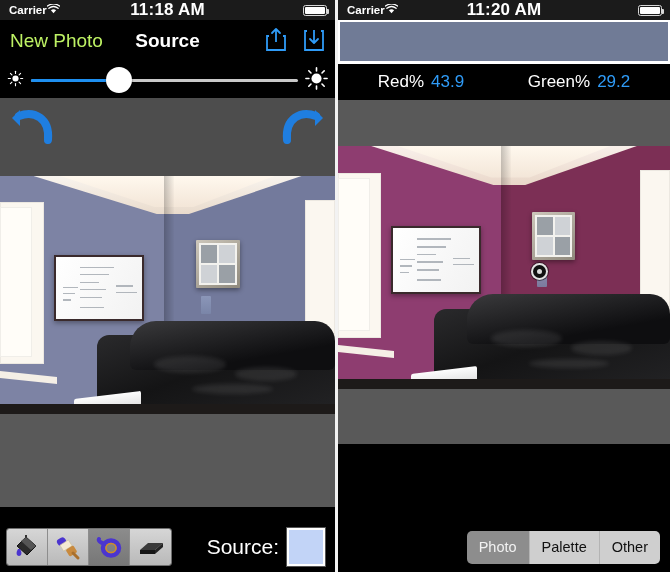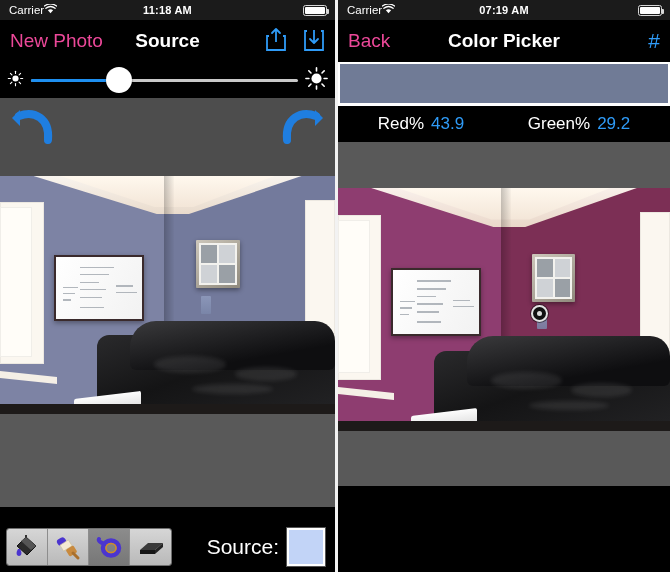--- a/index.html
+++ b/index.html
@@ -20,45 +20,45 @@
 
   
   .statusbar {
     height: 20px;
     background: #1b1b1b;
     color: #fff;
     display: flex; align-items: center;
     font-size: 11.5px;
     position: relative;
   }
-  .sb-left { display: flex; align-items: center; padding-left: 9px; }
+  .sb-left { display: flex; align-items: center; padding-left: 9px; font-weight: bold; }
   .wifi { display: block; }
   .sb-time {
     position: absolute; left: 0; right: 0; text-align: center;
-    font-weight: bold; font-size: 11px; letter-spacing: .2px;
+    font-weight: bold; font-size: 17px; letter-spacing: .2px;
   }
   .sb-right { margin-left: auto; padding-right: 8px; display: flex; align-items: center; }
   .battery {
     width: 24px; height: 11px;
     border: 1px solid #d8d8d8; border-radius: 2.5px;
     padding: 1px; position: relative;
   }
   .battery::after {
     content: ""; position: absolute; right: -3px; top: 3px;
     width: 2px; height: 5px; background: #d8d8d8; border-radius: 0 1px 1px 0;
   }
   .battery > i { display: block; height: 100%; background: #fff; border-radius: 1px; }
 
   
   .navbar {
     height: 42px; background: #000; color: #fff;
     display: flex; align-items: center;
     position: relative; padding: 0 10px;
   }
-  .nav-left { font-size: 19px; color: #ec4899; white-space: nowrap; }
+  .nav-left { font-size: 19px; color: #bef264; white-space: nowrap; }
   .nav-title {
     position: absolute; left: 0; right: 0; text-align: center;
     font-size: 19px; font-weight: bold; pointer-events: none;
   }
   .nav-right { margin-left: auto; display: flex; align-items: center; gap: 16px; z-index: 2; }
   .nav-hash { font-size: 21px; color: #2f9bf7; font-weight: 500; }
 
   
   .slider-row {
     height: 36px; background: #000;
@@ -455,35 +455,28 @@
       <div class="sb-left">
         <span>Carrier</span>
         <span class="wifi">
           <svg width="13" height="10" viewBox="0 0 13 10">
             <path d="M6.5 9.2 L3.9 6.2 a4.2 4.2 0 0 1 5.2 0 Z" fill="#fff"></path>
             <path d="M1.9 4.3 a7.4 7.4 0 0 1 9.2 0" stroke="#fff" stroke-width="1.3" fill="none" stroke-linecap="round"></path>
             <path d="M0.3 2.1 a10.3 10.3 0 0 1 12.4 0" stroke="#fff" stroke-width="1.3" fill="none" stroke-linecap="round"></path>
           </svg>
         </span>
       </div>
-      <div class="sb-time">07:19 AM</div>
+      <div class="sb-time">11:20 AM</div>
       <div class="sb-right">
         <span class="battery">
             <i></i>
           </span>
       </div>
     </div>
 
-    <div class="navbar">
-      <span class="nav-left">Back</span>
-      <span class="nav-title">Color Picker</span>
-      <span class="nav-right">
-        <span class="nav-hash">#</span>
-      </span>
-    </div>
 
     <div class="swatch-wrap">
       <div class="swatch-big" style="background: rgb(112, 123, 150);"></div>
     </div>
 
     <div class="rgb-bar">
       <span class="rgb-item">
         <span>Red%</span>
         <span class="rgb-val">43.9</span>
       </span>
@@ -537,16 +530,21 @@
         <div class="laptop"></div>
         <div class="floor"></div>
         <div class="picker"></div>
       </div>
     </div>
 
     <div class="filler-gray" style="height:55px"></div>
     <div class="filler-black" style="height:30px"></div>
 
     <div class="source-bar">
+      <div class="segmented">
+        <span class="seg selected">Photo</span>
+        <span class="seg">Palette</span>
+        <span class="seg">Other</span>
+      </div>
     </div>
   </div>
 
 </div>
 
 </body></html>

